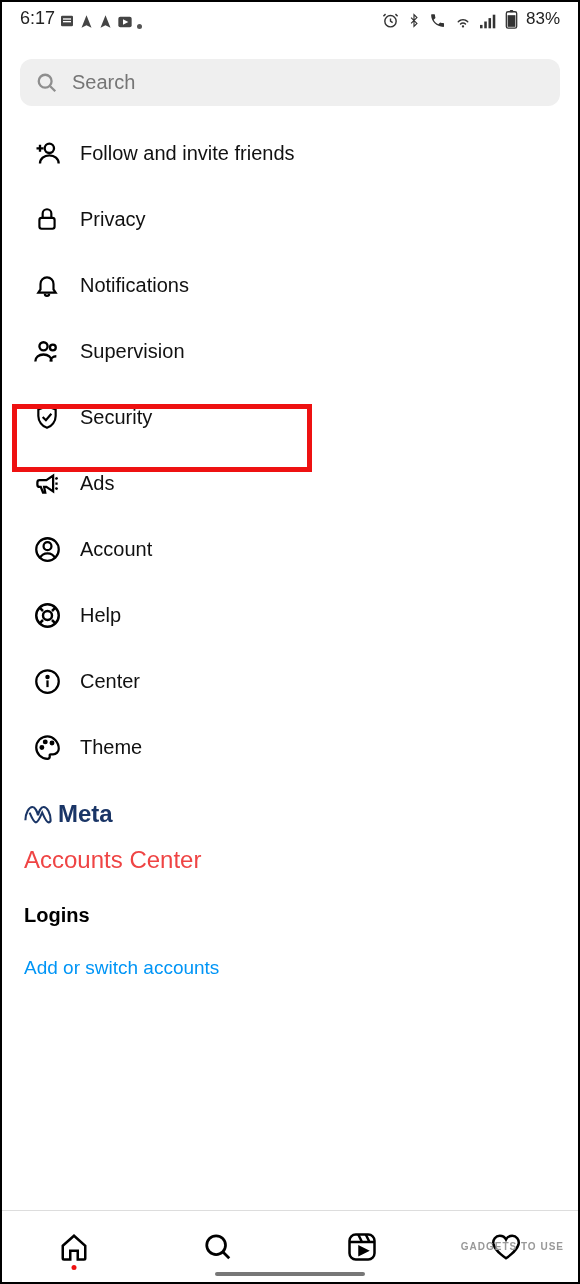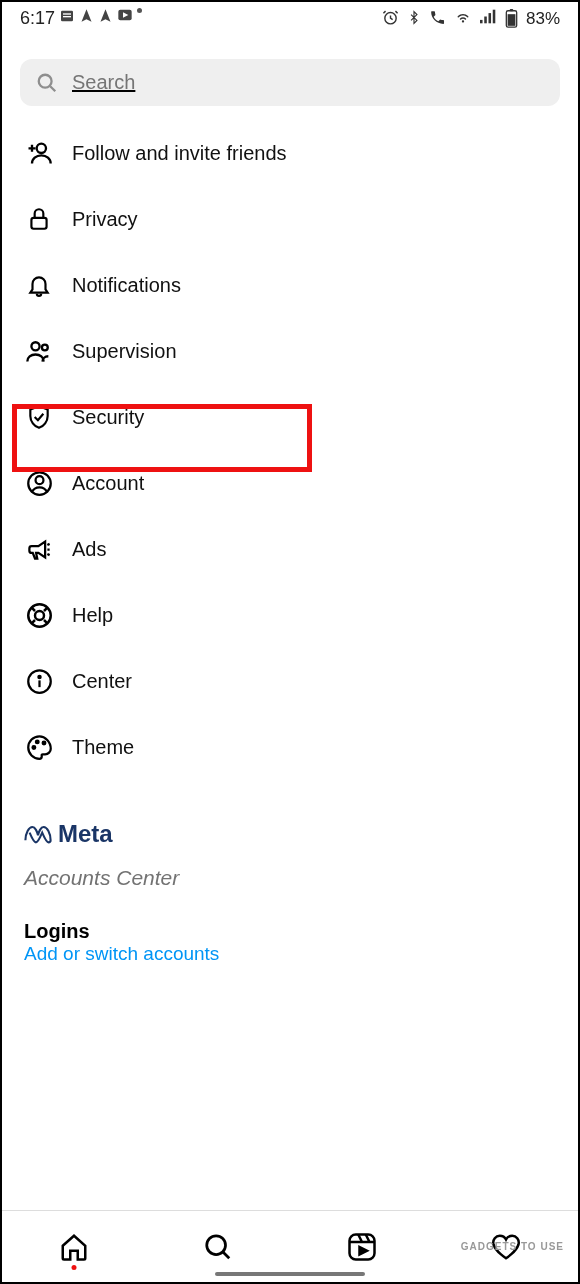--- a/index.html
+++ b/index.html
@@ -1,36 +1,36 @@
 <!DOCTYPE html>
 <html><head>
 <meta charset="utf-8">
 <style>
   * { box-sizing: border-box; margin: 0; padding: 0; }
   html, body { width: 580px; height: 1284px; font-family: -apple-system, Helvetica, Arial, sans-serif; background:#fff; }
   .frame { width:580px; height:1284px; border:2px solid #000; position:relative; overflow:hidden; }
   .status-bar { display:flex; justify-content:space-between; align-items:center; padding:6px 18px 2px 18px; font-size:18px; color:#222; }
-  .status-left { display:flex; align-items:flex-start; gap:4px; }
+  .status-left { display:flex; align-items:flex-end; gap:4px; }
   .status-left .dot { width:5px; height:5px; background:#555; border-radius:50%; }
-  .status-right { display:flex; align-items:flex-start; gap:8px; }
+  .status-right { display:flex; align-items:flex-end; gap:8px; }
   .header { display:flex; align-items:center; padding:18px 18px 10px 18px; gap:28px; }
   .header .title { font-size:27px; font-weight:700; }
-  .search-wrap { margin:28px 18px 14px 18px; background:#efefef; border-radius:12px; display:flex; align-items:center; padding:12px 16px; gap:14px;text-decoration:underline; }
+  .search-wrap { margin:28px 18px 14px 18px; background:#efefef; border-radius:12px; display:flex; align-items:center; padding:12px 16px; gap:14px; }
   .search-wrap input { border:none; background:transparent; font-size:20px; color:#888; width:100%; outline:none; }
   .list { margin-top:8px; }
-  .row { display:flex; align-items:center; gap:18px; padding:18px 22px; font-size:20px; color:#111; }
+  .row { display:flex; align-items:center; gap:18px; padding:18px 30px; font-size:20px; color:#111; }
   .row .ico { width:30px; height:30px; display:flex; align-items:center; justify-content:center; flex:0 0 30px; }
   .highlight-box { border:5px solid #e11; position:absolute; left:10px; width:300px; height:68px; top:402px; pointer-events:none; }
   .meta-section { padding:20px 22px 0 22px; }
-  .meta-logo { display:flex; align-items:center; gap:6px; font-size:24px; font-weight:600; color:#1a3566;margin-top:20px; }
-  .meta-link { color:#737373; font-size:21px; font-weight:500; margin-top:18px; display:block;font-style:italic; }
+  .meta-logo { display:flex; align-items:center; gap:6px; font-size:24px; font-weight:600; color:#1a3566; }
+  .meta-link { color:#ef4444; font-size:24px; font-weight:500; margin-top:18px; display:block; }
   .meta-desc { color:#8e8e8e; font-size:16px; line-height:1.45; margin-top:14px; }
   .logins-section { padding:30px 22px 0 22px; }
   .logins-title { font-size:20px; font-weight:600; color:#000000; }
-  .logins-link { color:#0095f6; font-size:19px; display:block; }
+  .logins-link { color:#0095f6; font-size:19px; margin-top:30px; display:block; }
   .bottom-nav { position:absolute; bottom:0; left:0; right:0; height:72px; border-top:1px solid #ddd; display:flex; justify-content:space-around; align-items:center; background:#fff; }
   .bottom-nav .nav-ico { width:34px; height:34px; display:flex; align-items:center; justify-content:center; position:relative; }
   .home-indicator { position:absolute; bottom:6px; left:50%; transform:translateX(-50%); width:150px; height:4px; background:#777; border-radius:2px; }
   .watermark { position:absolute; right:14px; bottom:30px; font-size:10px; letter-spacing:1px; color:#999; font-weight:700; }
   .nav-dot { position:absolute; bottom:-6px; left:50%; transform:translateX(-50%); width:5px; height:5px; background:#e11; border-radius:50%; }
   svg { display:block; }
 </style>
 </head>
 <body>
 <div class="frame">
@@ -167,36 +167,36 @@
             <path d="M12 2l8 3v6c0 5-3.5 9.5-8 11-4.5-1.5-8-6-8-11V5l8-3z"></path>
             <path d="M8 12l3 3 5-6"></path>
           </svg>
       </span>
       <span>Security</span>
     </div>
 
     <div class="row">
       <span class="ico">
         <svg width="27" height="27" viewBox="0 0 24 24" fill="none" stroke="#000" stroke-width="2">
+            <path d="M3 11v2a2 2 0 002 2h1l2 5h2l-1-5h2l6 4V5l-6 4H5a2 2 0 00-2 2z"></path>
+            <path d="M19 8l2-1M19 12h2M19 16l2 1"></path>
+          </svg>
+      </span>
+      <span>Ads</span>
+    </div>
+
+    <div class="row">
+      <span class="ico">
+        <svg width="27" height="27" viewBox="0 0 24 24" fill="none" stroke="#000" stroke-width="2">
             <circle cx="12" cy="12" r="10"></circle>
             <circle cx="12" cy="9" r="3.5"></circle>
             <path d="M5 20c1.5-3 4-4.5 7-4.5s5.5 1.5 7 4.5"></path>
           </svg>
       </span>
       <span>Account</span>
-    </div>
-
-    <div class="row">
-      <span class="ico">
-        <svg width="27" height="27" viewBox="0 0 24 24" fill="none" stroke="#000" stroke-width="2">
-            <path d="M3 11v2a2 2 0 002 2h1l2 5h2l-1-5h2l6 4V5l-6 4H5a2 2 0 00-2 2z"></path>
-            <path d="M19 8l2-1M19 12h2M19 16l2 1"></path>
-          </svg>
-      </span>
-      <span>Ads</span>
     </div>
 
     <div class="row">
       <span class="ico">
         <svg width="27" height="27" viewBox="0 0 24 24" fill="none" stroke="#000" stroke-width="2.2">
             <circle cx="12" cy="12" r="10"></circle>
             <circle cx="12" cy="12" r="4"></circle>
             <path d="M5 5l3 3M19 5l-3 3M5 19l3-3M19 19l-3-3"></path>
           </svg>
       </span>

